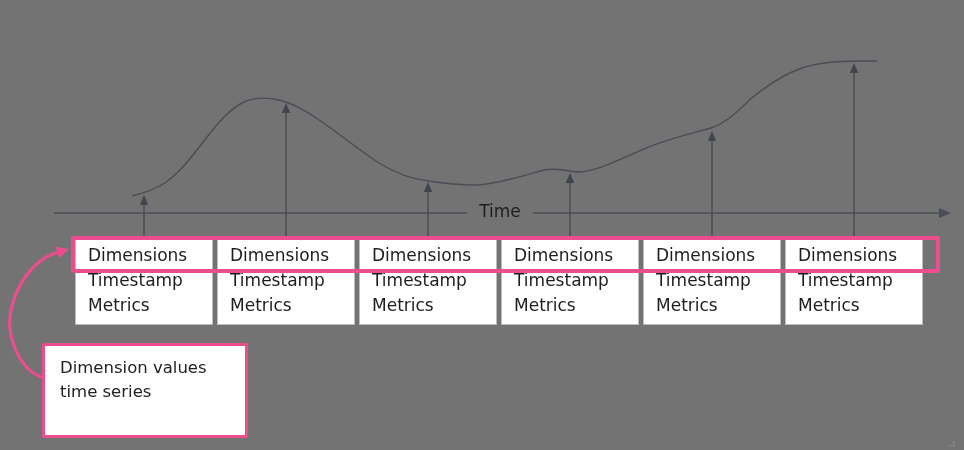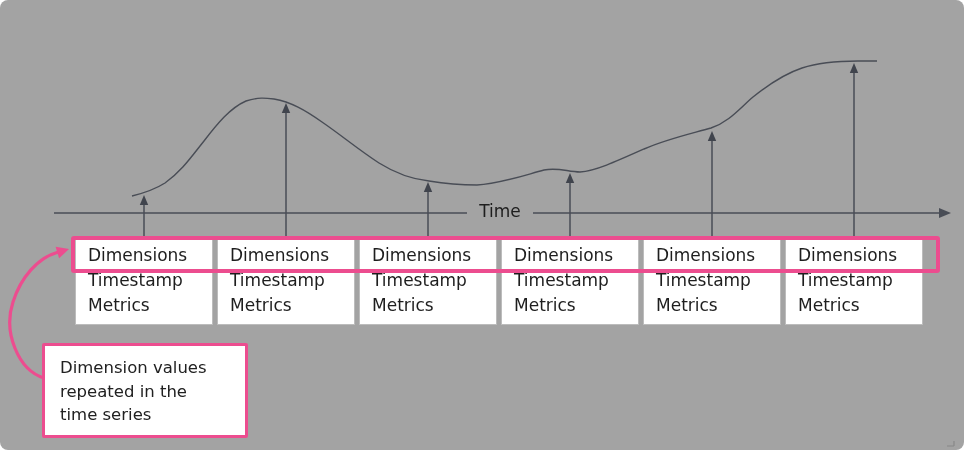--- a/index.html
+++ b/index.html
@@ -5,23 +5,22 @@
   html, body {
     margin: 0;
     padding: 0;
     background: #ffffff;
     font-family: "DejaVu Sans", "Liberation Sans", sans-serif;
   }
   .canvas {
     position: relative;
     width: 964px;
     height: 450px;
-    background: #a3a3a3;
+    background: #737373;
     overflow: hidden;
-    border-radius: 8px;
   }
   .diagram-svg {
     position: absolute;
     left: 0;
     top: 0;
     z-index: 1;
   }
   .time-label {
     position: absolute;
     left: 468px;
@@ -166,17 +165,16 @@
   <div class="record-box" style="left:785px">
     <span class="rb-line">Dimensions</span>
     <span class="rb-line">Timestamp</span>
     <span class="rb-line">Metrics</span>
   </div>
 
   <div class="highlight-rect"></div>
 
   <div class="callout-box">
     <span class="co-line">Dimension values</span>
-    <span class="co-line">repeated in the</span>
     <span class="co-line">time series</span>
   </div>
 
 </div>
 
 </body></html>

